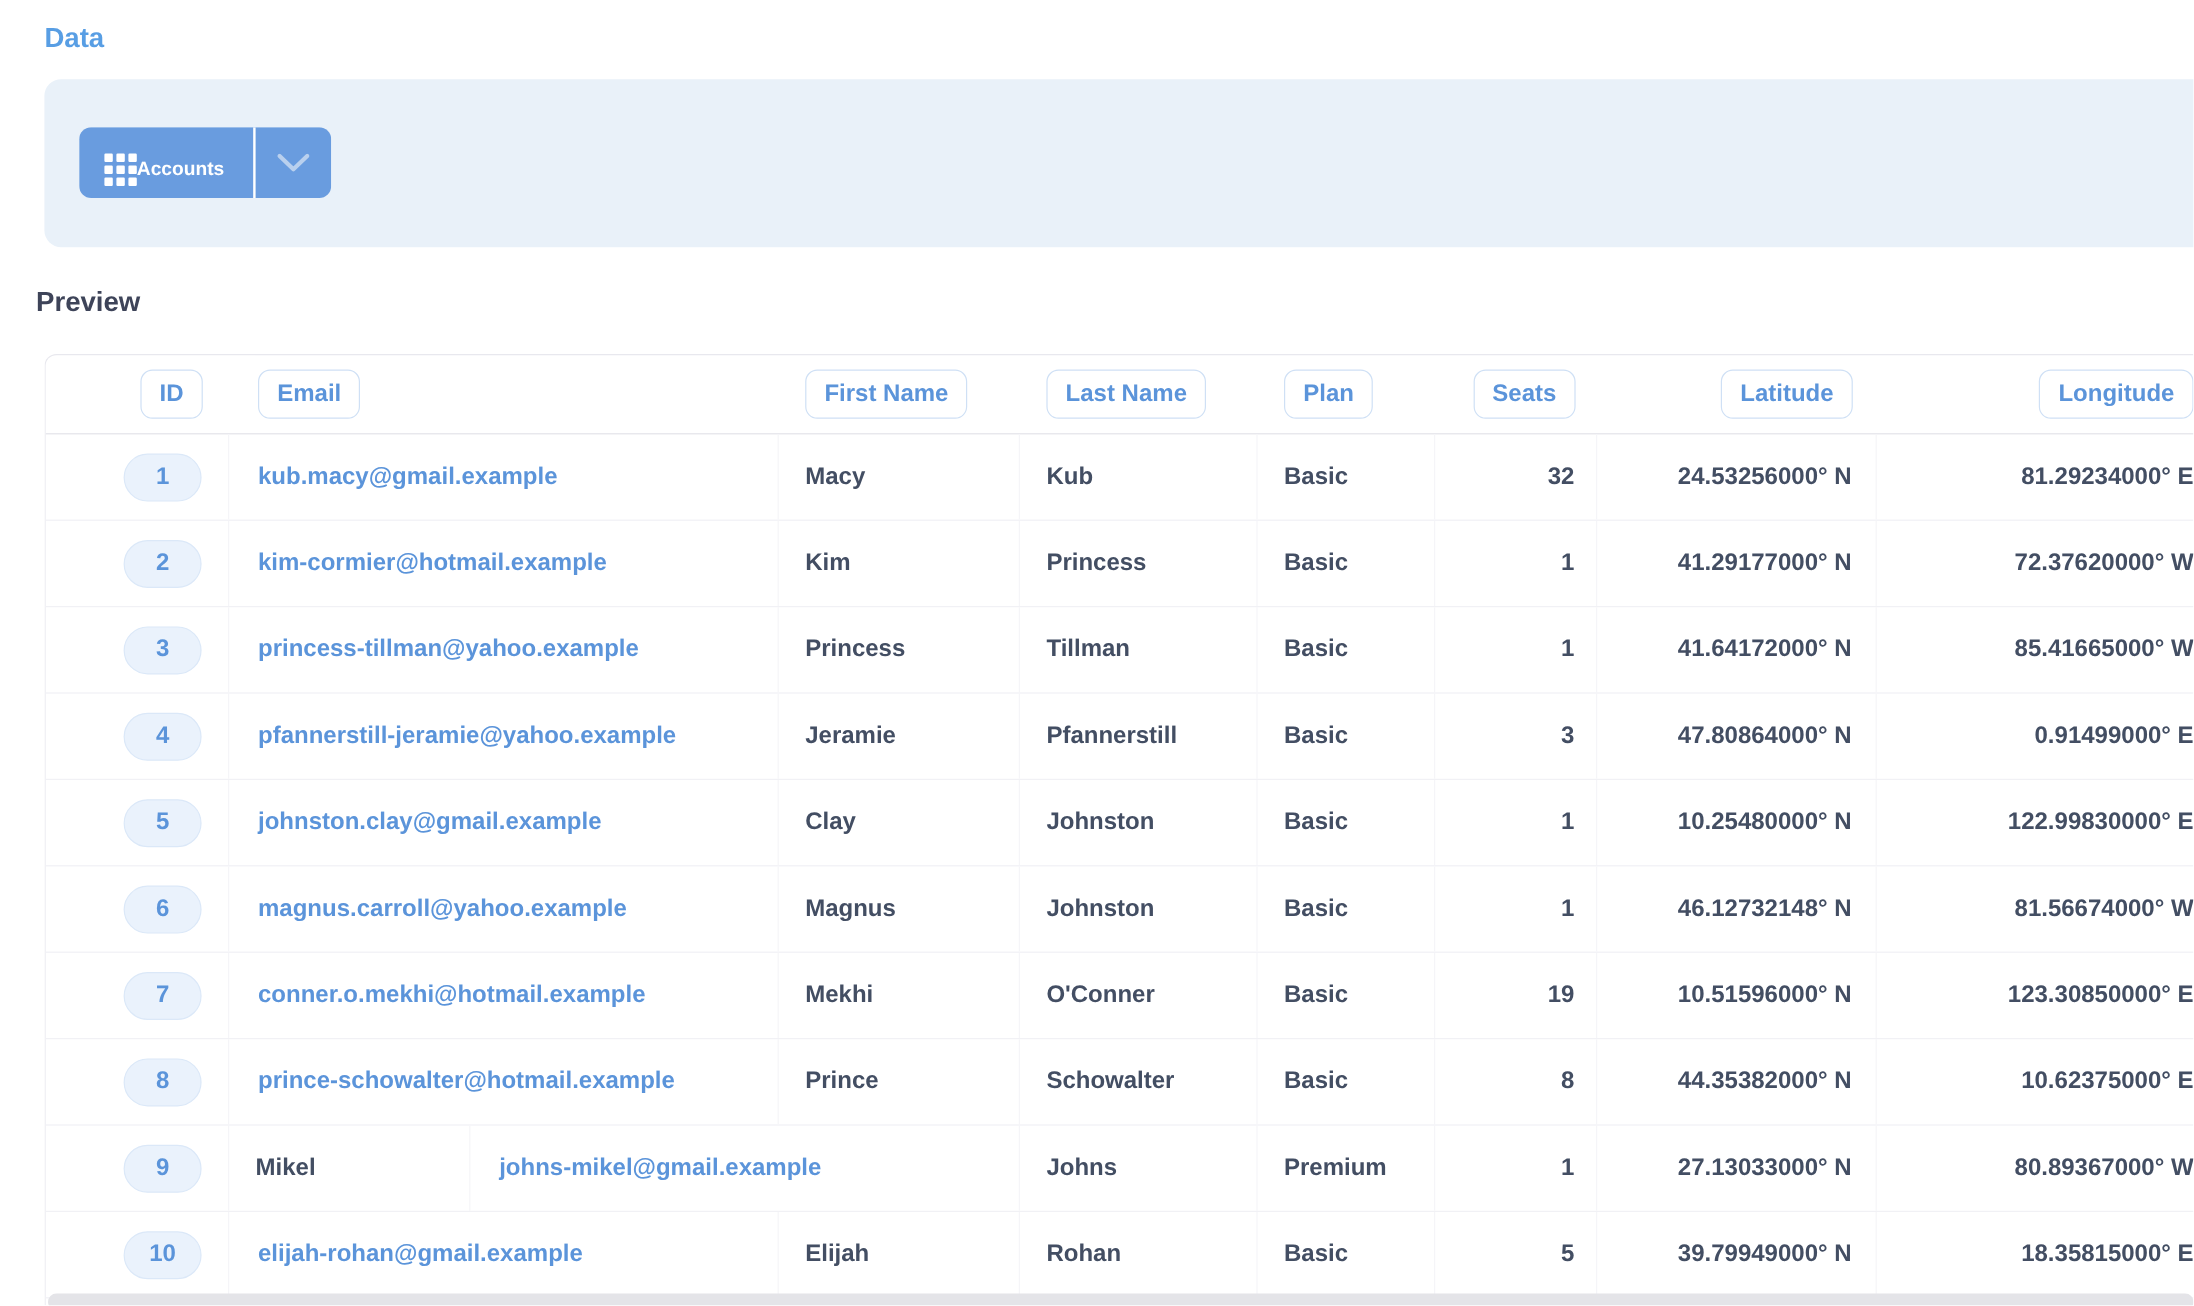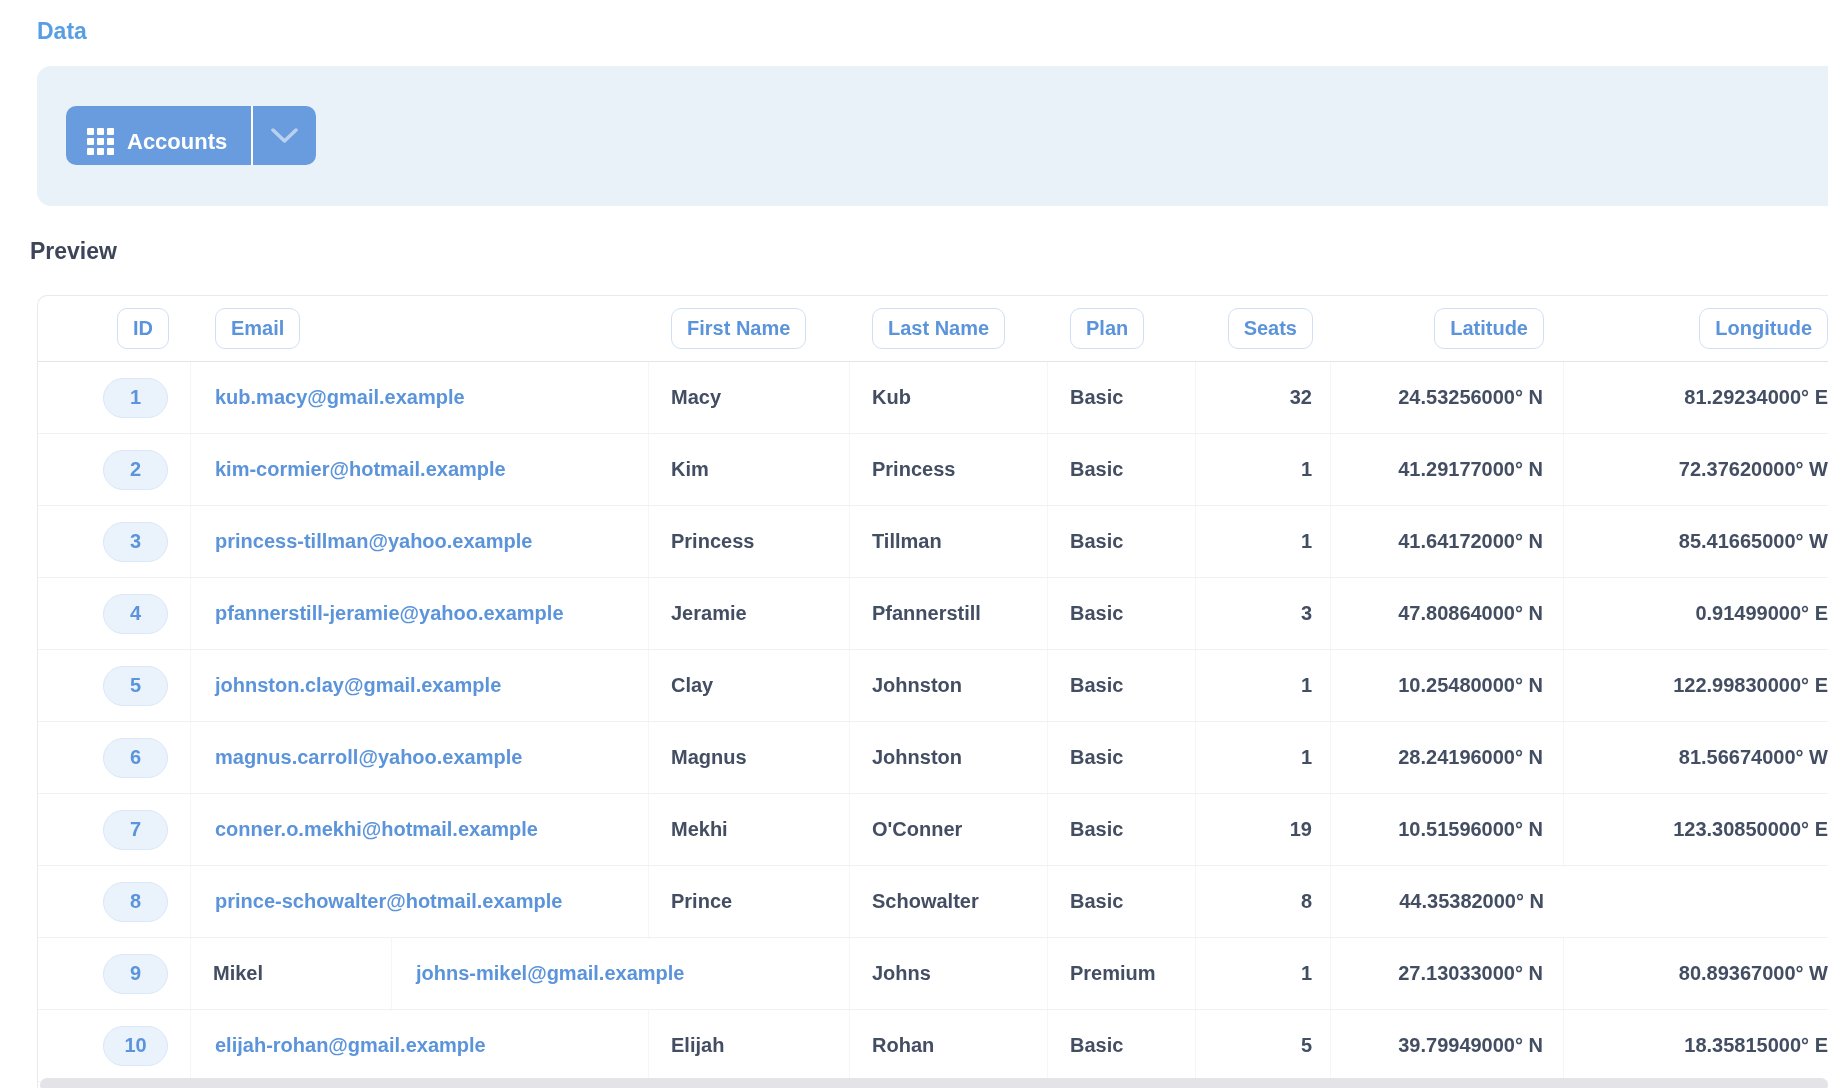--- a/index.html
+++ b/index.html
@@ -15,22 +15,22 @@
   .page{position:relative;width:1828px;height:1088px;}
 
   .data-heading{position:absolute;left:37px;top:18px;font-size:23px;font-weight:700;
     color:var(--heading-blue);}
 
   .panel{position:absolute;left:37px;top:66px;right:0;height:140px;
     background:var(--panel-bg);border-radius:14px 0 0 14px;}
 
   .split-button{position:absolute;left:29px;top:40px;height:59px;display:flex;
     border-radius:10px;overflow:hidden;}
-  .split-main{display:flex;align-items:center;gap:13px;background:var(--button-blue);
-    border:none;color:#ffffff;font-family:inherit;font-size:22px;font-weight:700;
+  .split-main{display:flex;align-items:center;background:var(--button-blue);
+    border:none;color:#ffffff;font-family:inherit;font-size:16px;font-weight:700;
     padding:12px 24px 0 21px;cursor:pointer;}
   .split-caret{width:65px;background:var(--button-blue);border:none;cursor:pointer;
     border-left:2px solid #ffffff;display:flex;align-items:center;justify-content:center;}
   .grid-icon{display:grid;grid-template-columns:repeat(3,7px);grid-template-rows:repeat(3,7px);
     gap:3px;}
   .grid-icon span{background:#ffffff;border-radius:1px;}
 
   .preview-heading{position:absolute;left:30px;top:238px;font-size:23px;font-weight:700;
     color:var(--heading-dark);}
 
@@ -279,21 +279,21 @@
     <div class="cell c-last">
             <span class="cell-text">Johnston</span>
           </div>
     <div class="cell c-plan">
             <span class="cell-text">Basic</span>
           </div>
     <div class="cell c-seats">
             <span class="cell-text">1</span>
           </div>
     <div class="cell c-lat">
-            <span class="cell-text">28.24196000° N</span>
+            <span class="cell-text">46.12732148° N</span>
           </div>
     <div class="cell c-lng">
             <span class="cell-text">81.56674000° W</span>
           </div>
   </div>
 
   <div class="row">
     <div class="cell c-id">
             <span class="badge">7</span>
           </div>
@@ -334,20 +334,23 @@
             <span class="cell-text">Schowalter</span>
           </div>
     <div class="cell c-plan">
             <span class="cell-text">Basic</span>
           </div>
     <div class="cell c-seats">
             <span class="cell-text">8</span>
           </div>
     <div class="cell c-lat">
             <span class="cell-text">44.35382000° N</span>
+          </div>
+    <div class="cell c-lng">
+            <span class="cell-text">10.62375000° E</span>
           </div>
   </div>
 
   <div class="row">
     <div class="cell c-id">
             <span class="badge">9</span>
           </div>
     <div class="cell c-first">
             <span class="cell-text">Mikel</span>
           </div>

